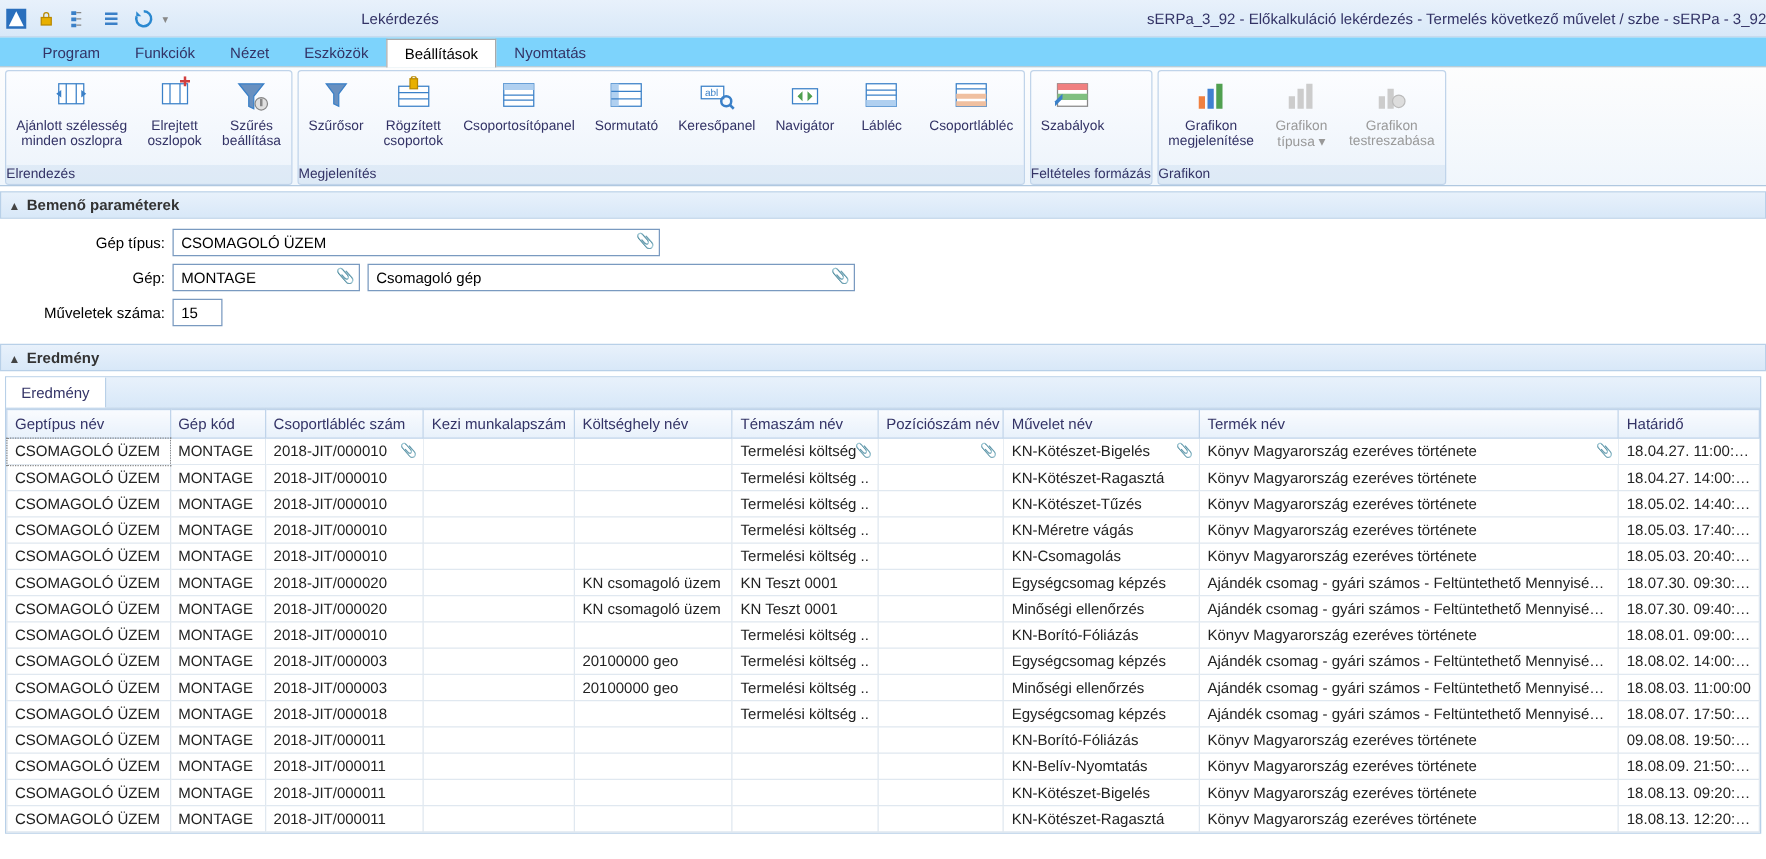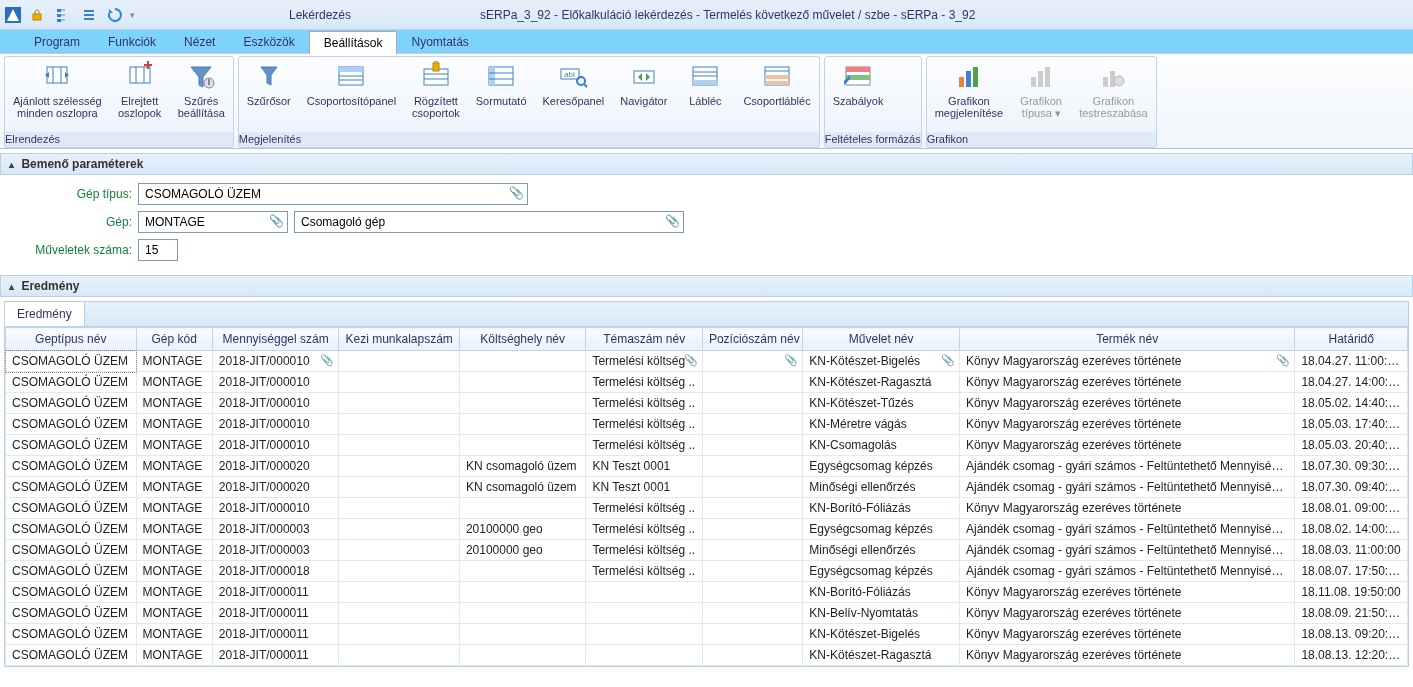--- a/index.html
+++ b/index.html
@@ -4,21 +4,21 @@
 <style>
   * { box-sizing: border-box; margin: 0; padding: 0; }
   body { font-family: "Segoe UI", Tahoma, sans-serif; font-size: 12px; color: #333; background: #fff; width: 1413px; }
   
   
   .titlebar { background: linear-gradient(to bottom, #e8f1fb, #d8e8f8); height: 30px; display: flex; align-items: center; border-bottom: 1px solid #b8d0e8; }
   .titlebar-left { width: 160px; display: flex; align-items: center; gap: 4px; padding-left: 4px; }
   .titlebar-ico { width: 18px; height: 18px; display: inline-block; }
   .titlebar-btn { width: 22px; height: 22px; display: flex; align-items: center; justify-content: center; cursor: pointer; background: transparent; border: none; }
   .titlebar-title1 { flex: 0 0 320px; text-align: center; color: #336; }
-  .titlebar-title2 { flex: 1; text-align: left; color: #336; }
+  .titlebar-title2 { flex: 1; text-align: right; color: #336; }
   
   
   .menubar { background: #7dd3fc; height: 24px; display: flex; align-items: stretch; border-bottom: 1px solid #ccc; padding-left: 20px; }
   .menuitem { padding: 4px 14px; color: #336; cursor: pointer; display: flex; align-items: center; }
   .menuitem.active { background: #fff; border: 1px solid #aaa; border-bottom: none; position: relative; top: 1px; color: #000; }
   
   
   .ribbon { background: linear-gradient(to bottom, #fdfdfd, #f0f6fc); border-bottom: 1px solid #b0c8e0; display: flex; height: 95px; padding: 2px 4px 0 4px; }
   .ribbon-group { border: 1px solid #c0d4ea; border-radius: 3px; margin-right: 4px; display: flex; flex-direction: column; background: linear-gradient(to bottom, #fcfdff, #ecf3fb); }
   .ribbon-group-body { display: flex; flex: 1; align-items: flex-start; }
@@ -27,33 +27,33 @@
   .ribbon-btn.disabled { color: #999; }
   .ribbon-ico { width: 32px; height: 32px; margin-bottom: 2px; display: flex; align-items: center; justify-content: center; }
   
   
   .section-header { background: linear-gradient(to bottom, #e8f1fb, #d8e8f8); border: 1px solid #b8d0e8; padding: 3px 8px; font-weight: bold; color: #333; margin-top: 4px; }
   .section-header .caret { font-size: 10px; margin-right: 4px; color: #444; }
   
   
   .params { padding: 8px 8px 4px 8px; }
   .param-row { display: flex; align-items: center; margin-bottom: 6px; }
-  .param-label { width: 130px; text-align: right; padding-right: 6px; color: #15803d; }
+  .param-label { width: 130px; text-align: right; padding-right: 6px; color: #000000; }
   .param-input { position: relative; display: inline-block; }
   .param-input input { border: 1px solid #7a9ac0; padding: 3px 22px 3px 6px; font-size: 12px; }
   .param-input .clip { position: absolute; right: 4px; top: 3px; color: #888; font-size: 12px; }
   .param-num { width: 40px; text-align: left; border: 1px solid #7a9ac0; padding: 3px 6px; font-size: 12px; }
   
   
   .results-wrap { margin: 4px; border: 1px solid #b8d0e8; }
   .results-tabs { display: flex; background: linear-gradient(to bottom, #e8f1fb, #d8e8f8); border-bottom: 1px solid #b8d0e8; }
   .results-tab { padding: 5px 12px; background: #fff; border-right: 1px solid #b8d0e8; color: #336; cursor: pointer; }
   
   .grid { width: 100%; border-collapse: collapse; table-layout: fixed; }
-  .grid th { background: linear-gradient(to bottom, #f9fbfe, #e8f1fb); border: 1px solid #c0d4ea; padding: 4px 6px; text-align: center; font-weight: normal; color: #336; font-size: 12px; white-space: nowrap; overflow: hidden; }
+  .grid th { background: linear-gradient(to bottom, #f9fbfe, #e8f1fb); border: 1px solid #c0d4ea; padding: 4px 6px; text-align: left; font-weight: normal; color: #336; font-size: 12px; white-space: nowrap; overflow: hidden; }
   .grid td { border: 1px solid #e0e8f0; padding: 3px 6px; font-size: 12px; color: #222; white-space: nowrap; overflow: hidden; text-overflow: ellipsis; position: relative; }
   .grid tr.sel td { background: #fff; }
   .grid tr.sel td:first-child { outline: 1px dotted #888; }
   .grid .cell-clip { position: absolute; right: 4px; top: 3px; color: #888; font-size: 11px; }
   .grid .arrow { color: #555; font-size: 9px; }
   
   svg { display: block; }
 </style>
 </head>
 <body>
@@ -155,40 +155,40 @@
           <div class="ribbon-ico">
             <svg width="32" height="32" viewBox="0 0 32 32">
               <path d="M8 6 L24 6 L18 14 L18 24 L14 22 L14 14 Z" fill="#6890c0" stroke="#3a80c8"></path>
             </svg>
           </div>
           <div>Szűrősor</div>
         </div>
         <div class="ribbon-btn">
           <div class="ribbon-ico">
             <svg width="32" height="32" viewBox="0 0 32 32">
-              <rect x="4" y="6" width="24" height="18" fill="#fff" stroke="#3a80c8"></rect>
-              <rect x="4" y="6" width="24" height="5" fill="#b0d0f0"></rect>
-              <line x1="4" y1="15" x2="28" y2="15" stroke="#3a80c8"></line>
-              <line x1="4" y1="19" x2="28" y2="19" stroke="#3a80c8"></line>
-            </svg>
-          </div>
-          <div>Csoportosítópanel</div>
-        </div>
-        <div class="ribbon-btn">
-          <div class="ribbon-ico">
-            <svg width="32" height="32" viewBox="0 0 32 32">
               <rect x="4" y="8" width="24" height="16" fill="#fff" stroke="#3a80c8"></rect>
               <line x1="4" y1="13" x2="28" y2="13" stroke="#3a80c8"></line>
               <line x1="4" y1="18" x2="28" y2="18" stroke="#3a80c8"></line>
               <rect x="13" y="2" width="6" height="8" fill="#e8b000" stroke="#b88800"></rect>
               <path d="M14 2 a2 2 0 0 1 4 0" fill="none" stroke="#b88800"></path>
             </svg>
           </div>
           <div>Rögzített</div>
           <div>csoportok</div>
+        </div>
+        <div class="ribbon-btn">
+          <div class="ribbon-ico">
+            <svg width="32" height="32" viewBox="0 0 32 32">
+              <rect x="4" y="6" width="24" height="18" fill="#fff" stroke="#3a80c8"></rect>
+              <rect x="4" y="6" width="24" height="5" fill="#b0d0f0"></rect>
+              <line x1="4" y1="15" x2="28" y2="15" stroke="#3a80c8"></line>
+              <line x1="4" y1="19" x2="28" y2="19" stroke="#3a80c8"></line>
+            </svg>
+          </div>
+          <div>Csoportosítópanel</div>
         </div>
         <div class="ribbon-btn">
           <div class="ribbon-ico">
             <svg width="32" height="32" viewBox="0 0 32 32">
               <rect x="4" y="6" width="24" height="18" fill="#fff" stroke="#3a80c8"></rect>
               <rect x="4" y="6" width="6" height="18" fill="#b0d0f0"></rect>
               <line x1="4" y1="12" x2="28" y2="12" stroke="#3a80c8"></line>
               <line x1="4" y1="18" x2="28" y2="18" stroke="#3a80c8"></line>
             </svg>
           </div>
@@ -342,21 +342,21 @@
         <col style="width: 116px;">
         <col style="width: 100px;">
         <col style="width: 156px;">
         <col style="width: 334px;">
         <col style="width: 112px;">
       </colgroup>
     <thead>
         <tr id="grid-head">
           <th>Geptípus név</th>
           <th>Gép kód</th>
-          <th>Mennyiséggel szám</th>
+          <th>Csoportlábléc szám</th>
           <th>Kezi munkalapszám</th>
           <th>Költséghely név</th>
           <th>Témaszám név</th>
           <th>Pozíciószám név</th>
           <th>Művelet név</th>
           <th>Termék név</th>
           <th>Határidő</th>
         </tr>
       </thead>
     <tbody id="grid-body">
@@ -497,21 +497,21 @@
         <tr>
           <td>CSOMAGOLÓ ÜZEM</td>
           <td>MONTAGE</td>
           <td>2018-JIT/000011</td>
           <td></td>
           <td></td>
           <td></td>
           <td></td>
           <td>KN-Borító-Fóliázás</td>
           <td>Könyv Magyarország ezeréves története</td>
-          <td>18.11.08. 19:50:00</td>
+          <td>09.08.08. 19:50:00</td>
         </tr>
         <tr>
           <td>CSOMAGOLÓ ÜZEM</td>
           <td>MONTAGE</td>
           <td>2018-JIT/000011</td>
           <td></td>
           <td></td>
           <td></td>
           <td></td>
           <td>KN-Belív-Nyomtatás</td>

